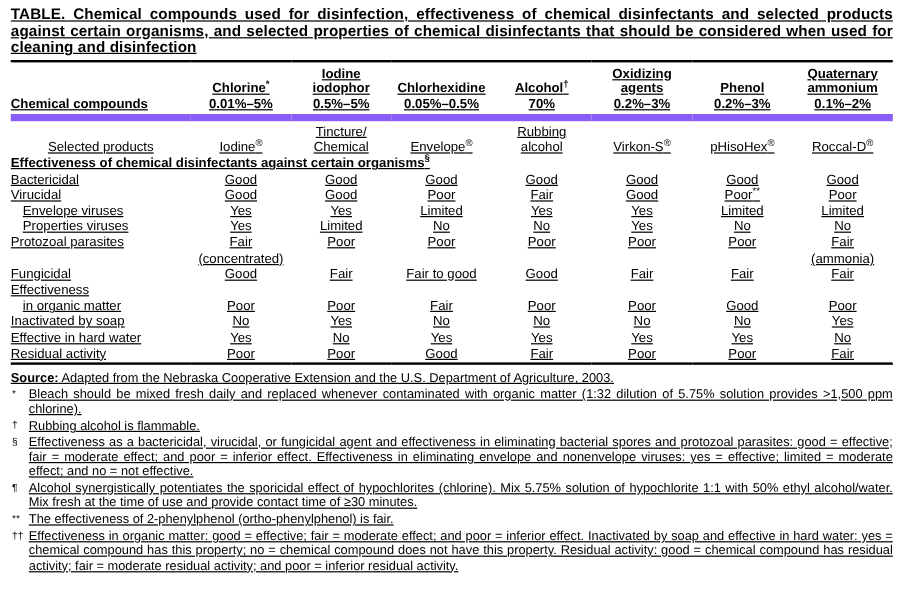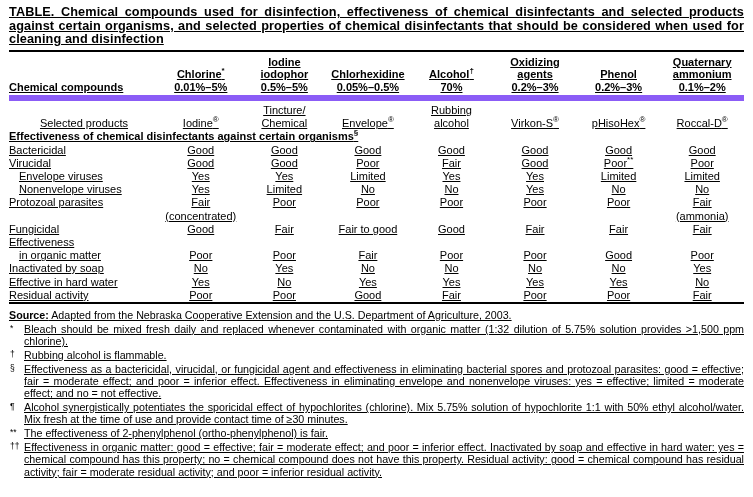--- a/index.html
+++ b/index.html
@@ -196,21 +196,21 @@
           <td class="row-label indent">Envelope viruses</td>
           <td>Yes</td>
           <td>Yes</td>
           <td>Limited</td>
           <td>Yes</td>
           <td>Yes</td>
           <td>Limited</td>
           <td>Limited</td>
         </tr>
         <tr>
-          <td class="row-label indent">Nonenvelope viruses</td>
+          <td class="row-label indent">Properties viruses</td>
           <td>Yes</td>
           <td>Limited</td>
           <td>No</td>
           <td>No</td>
           <td>Yes</td>
           <td>No</td>
           <td>No</td>
         </tr>
         <tr>
           <td class="row-label">Protozoal parasites</td>

